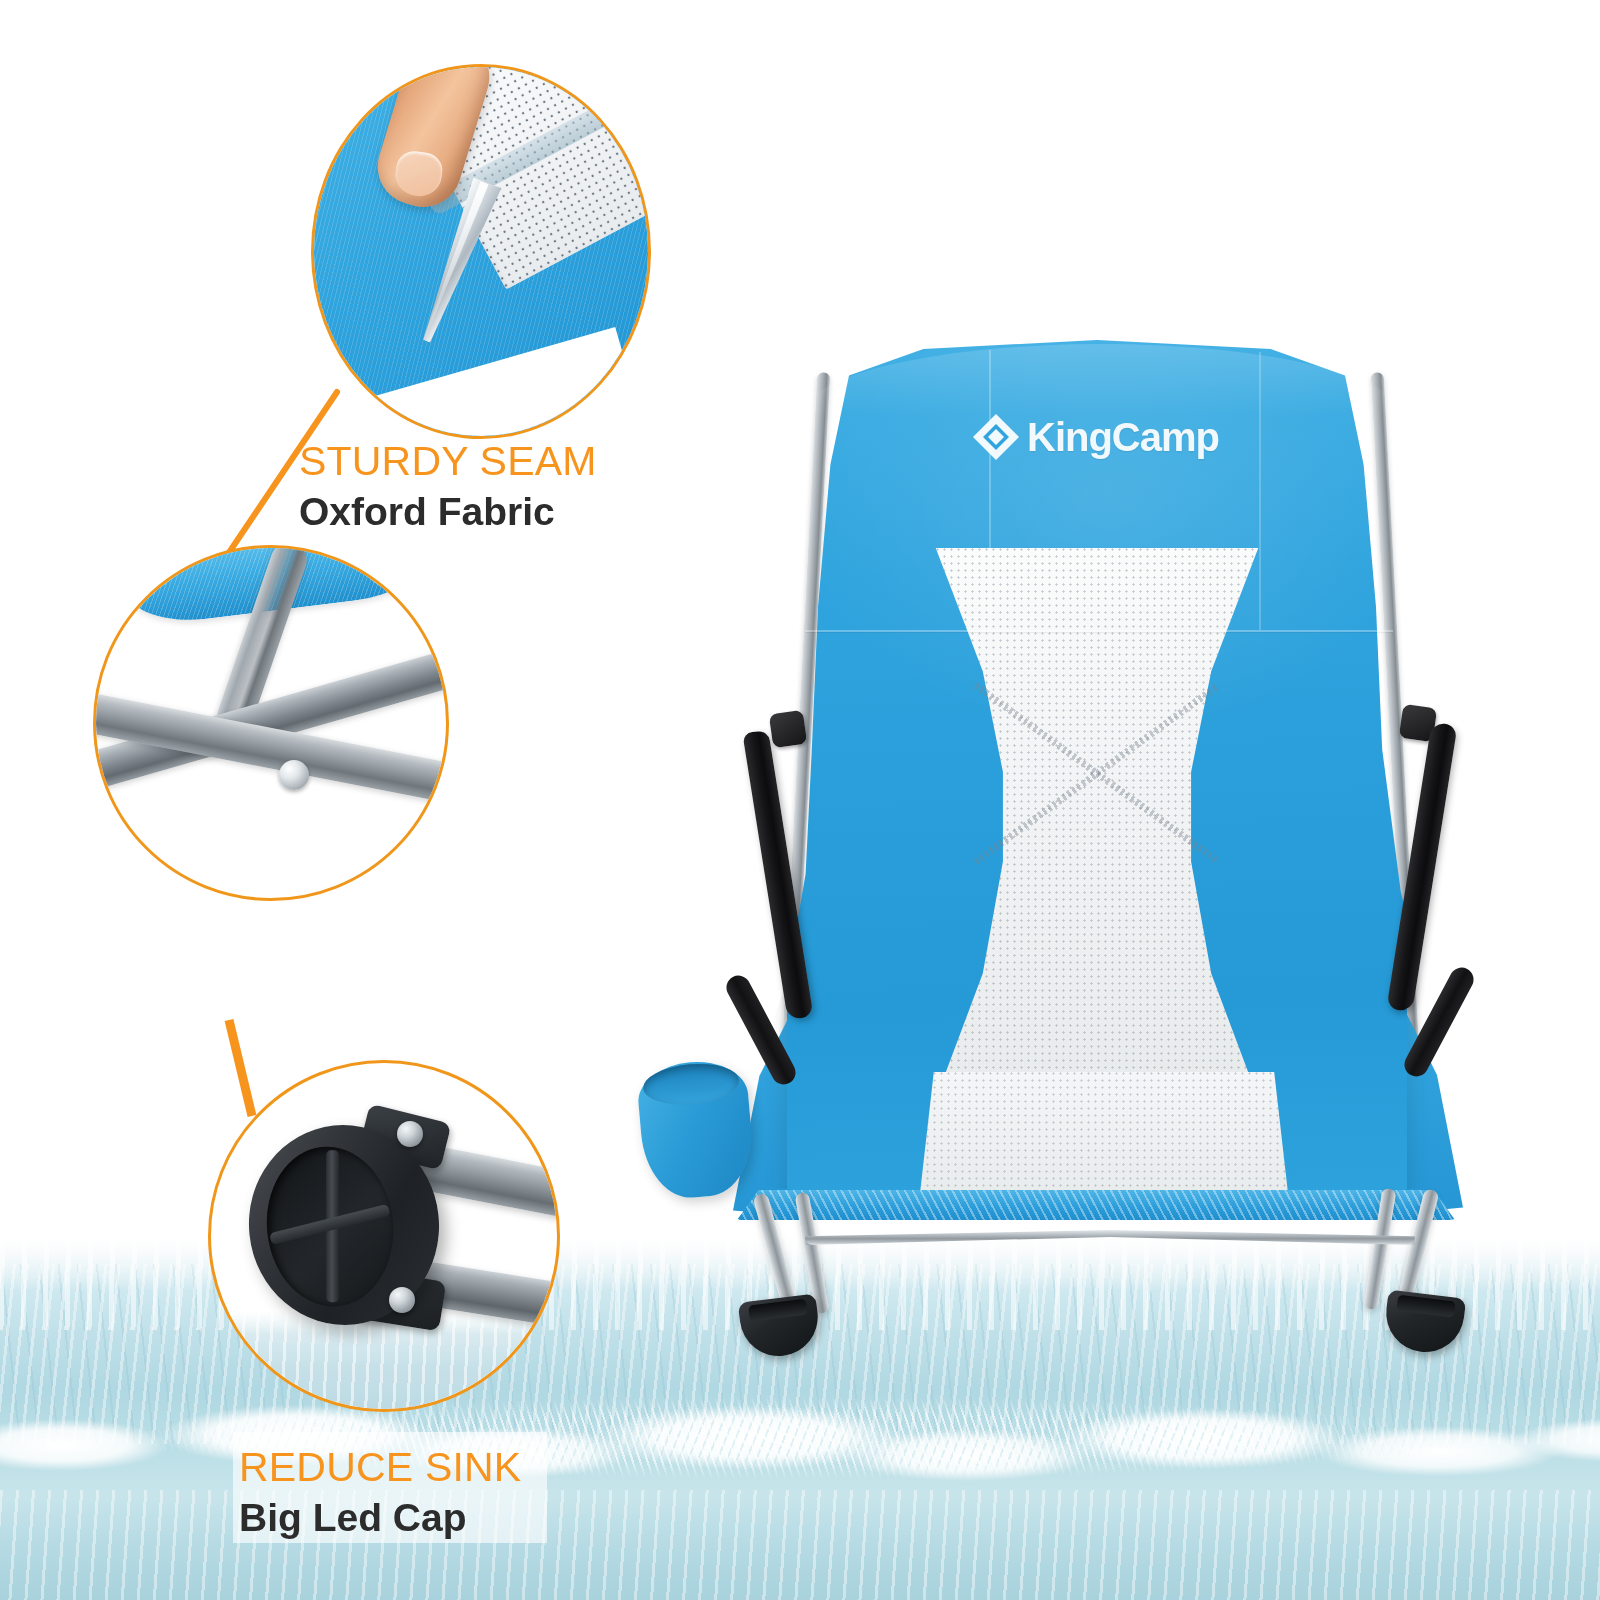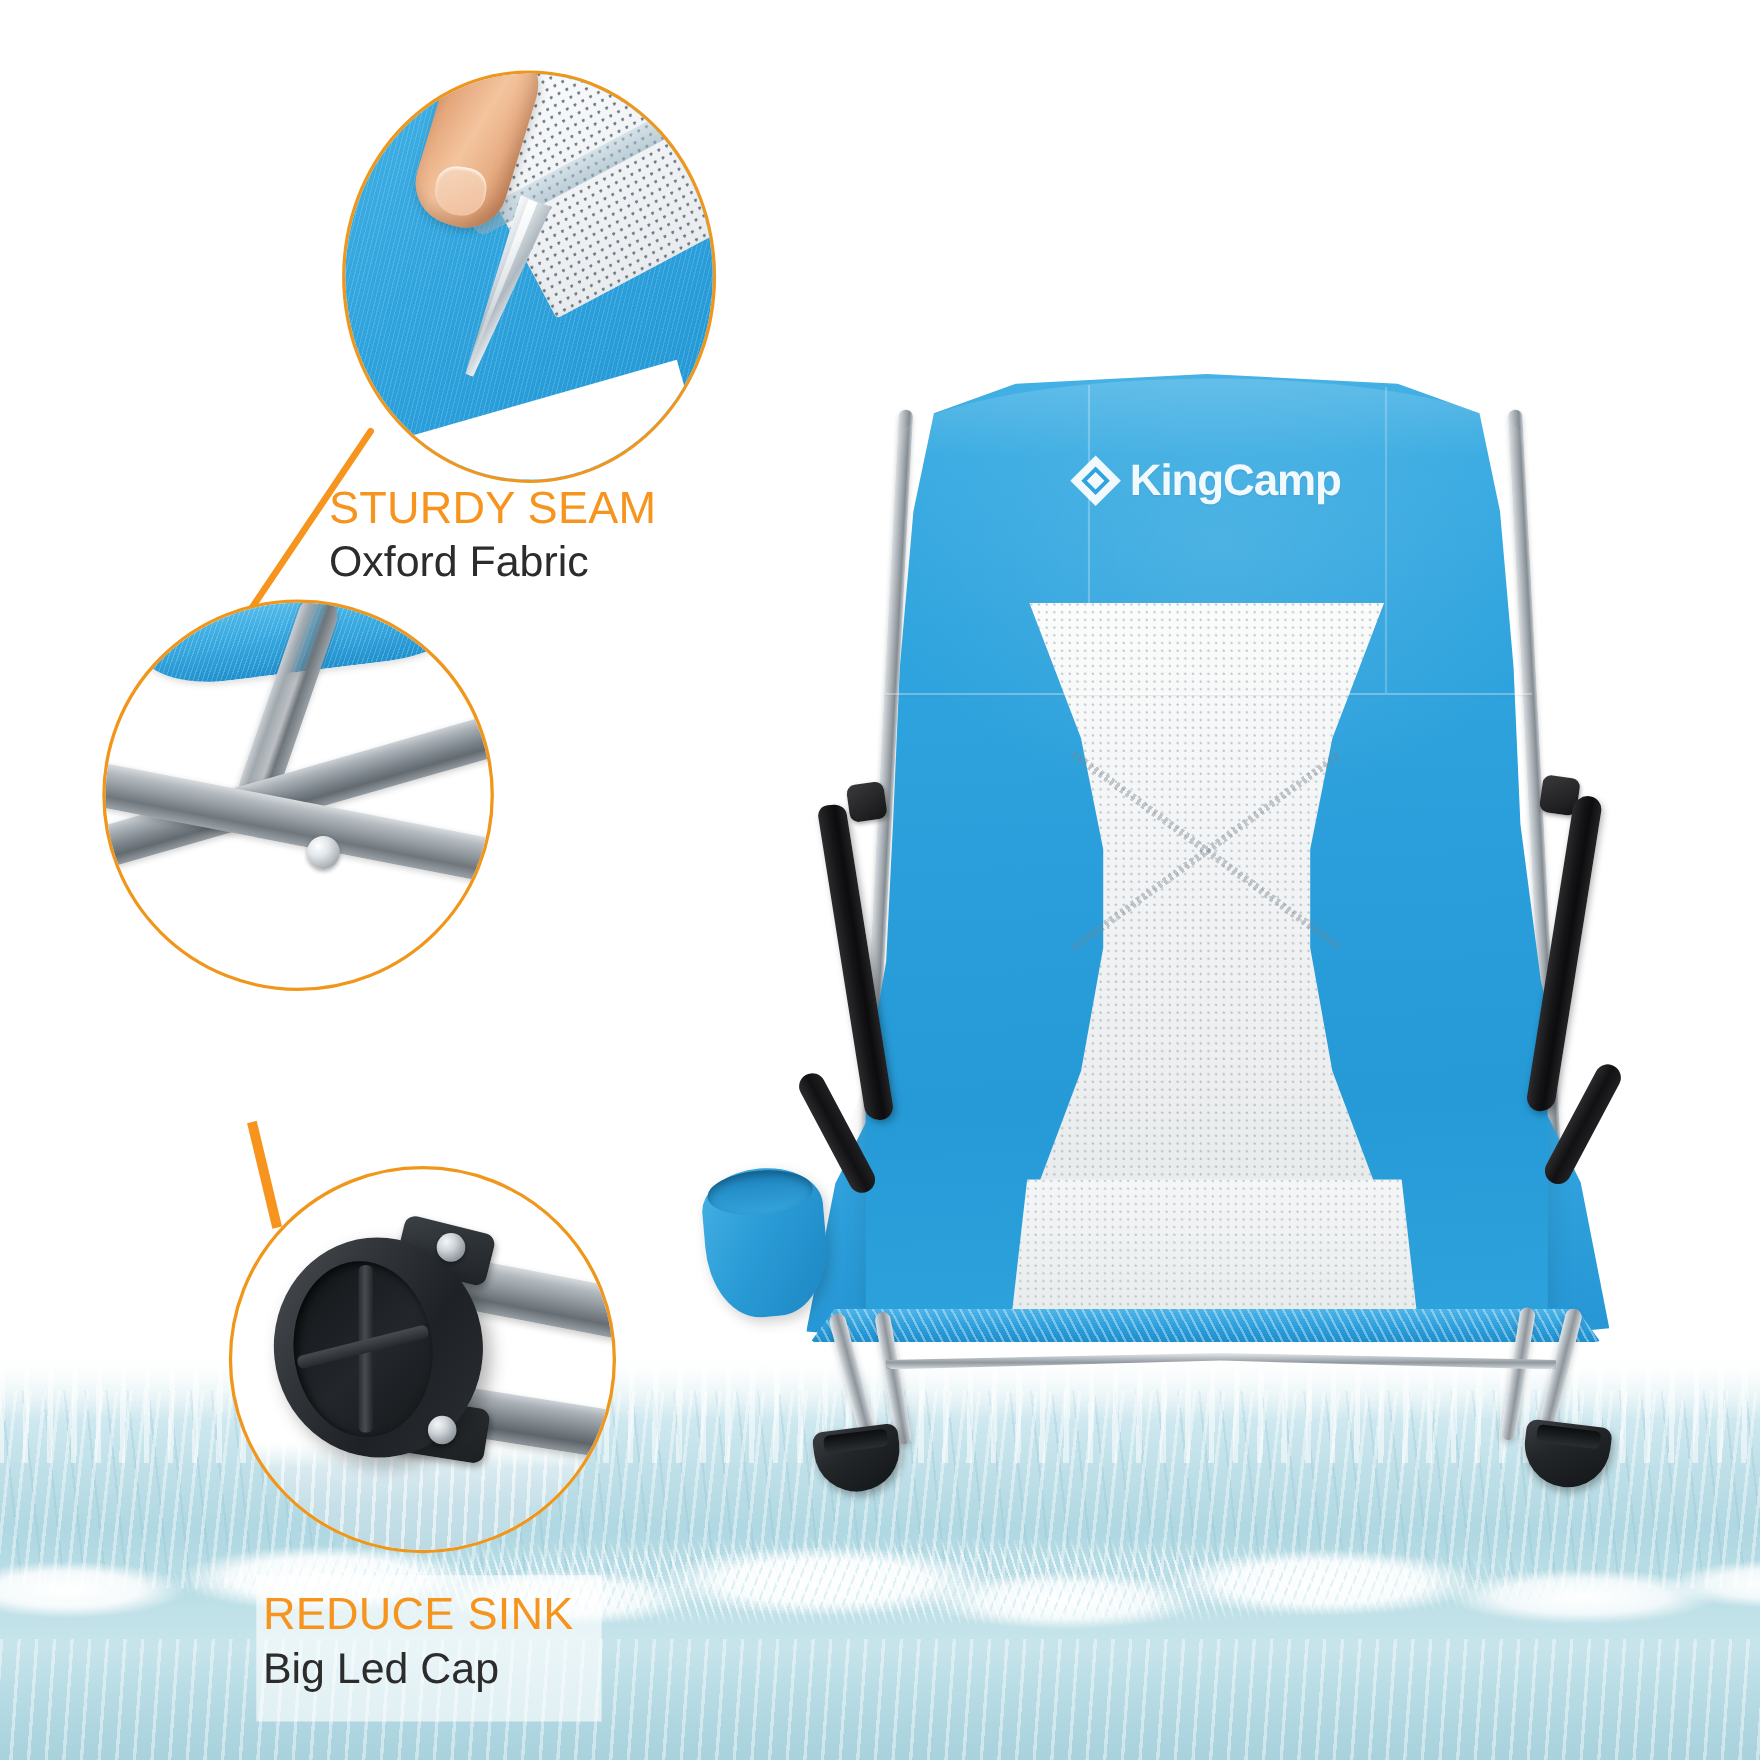--- a/index.html
+++ b/index.html
@@ -285,26 +285,26 @@
   
   .connectors{ position:absolute; inset:0; z-index:22; pointer-events:none; }
 
   
   .label{ position:absolute; z-index:45; }
   .label .t1{
     font-size:41px; font-weight:normal; color:#F7941E;
     letter-spacing:.2px; line-height:1.05; white-space:nowrap;
   }
   .label .t2{
-    font-size:39px; font-weight:normal; color:#2C2C2C;
+    font-size:39px; font-weight:bold; color:#2C2C2C;
     line-height:1.18; margin-top:6px; white-space:nowrap;
   }
   #label-seam{ left:299px; top:440px; }
   #label-rust{ left:82px; top:896px; }
-  #label-sink{ left:233px; top:1432px; padding:14px 26px 24px 6px;
+  #label-sink{ left:233px; top:1432px; padding:14px 26px 2px 6px;
                background:rgba(255,255,255,.62); }
   #label-sink .t1{ font-size:41px; }
   #label-sink .t2{ font-size:39px; }
 
   
   .chair{ position:absolute; left:619px; top:330px; width:900px; height:980px; z-index:30; }
 
   .frameTube{
     position:absolute;
     background:linear-gradient(90deg,#E0E4E7 0%, #B9C0C5 26%, #8D959B 56%, #AEB6BB 82%, #D4D9DC 100%);

